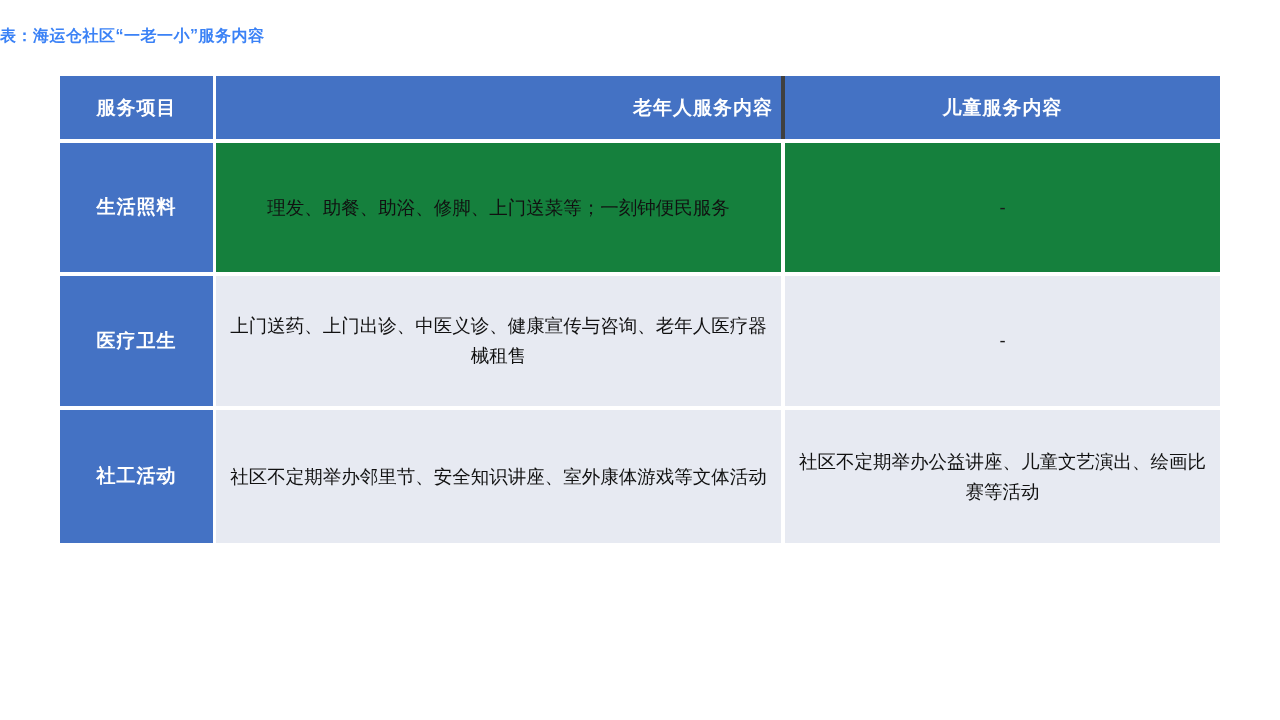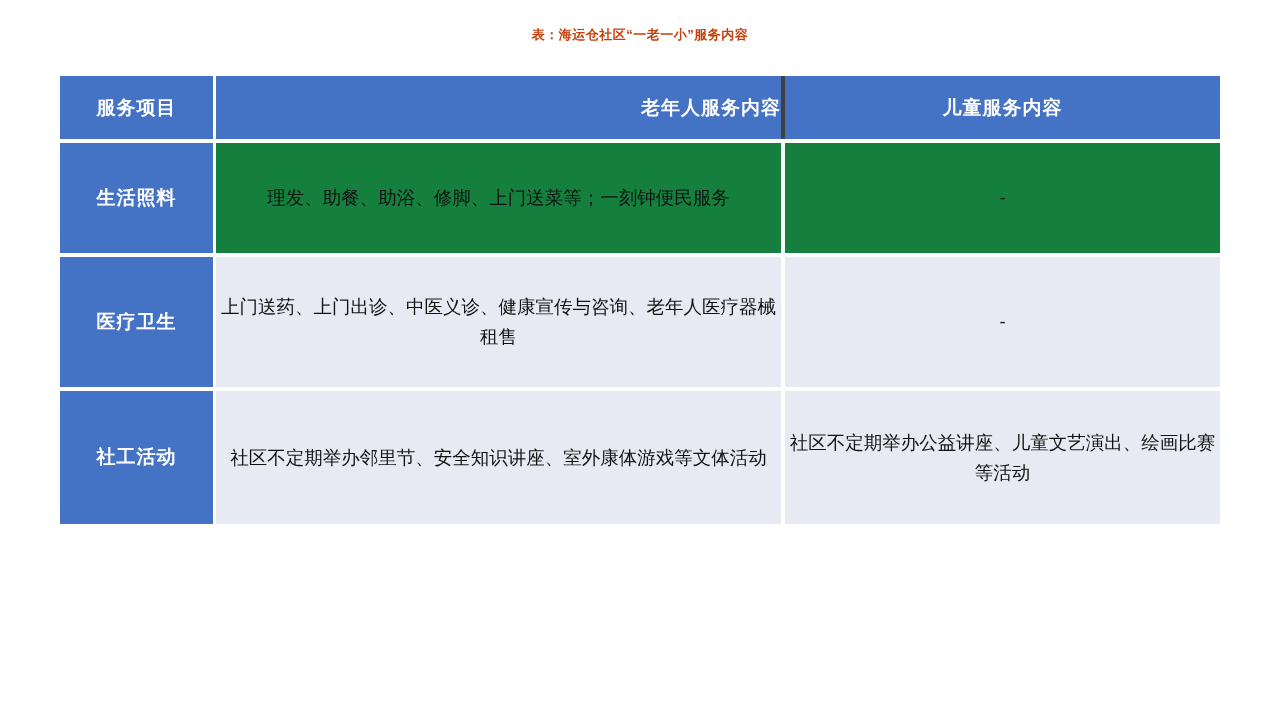--- a/index.html
+++ b/index.html
@@ -15,42 +15,41 @@
     color: #111111;
     position: relative;
   }
 
   
   #table-title {
     position: absolute;
     left: 0;
     top: 26px;
     width: 1280px;
-    text-align: center;
-    font-size: 13px;
+    font-size: 16px;
     font-weight: bold;
     letter-spacing: 0.5px;
-    color: #c2410c;
+    color: #3b82f6;
     white-space: nowrap;
   }
 
   
   #service-table {
     position: absolute;
     left: 60px;
     top: 76px;
     width: 1160px;
     border-collapse: separate;
     border-spacing: 0;
     table-layout: fixed;
   }
 
   #service-table td,
   #service-table th {
-    padding: 0;
+    padding: 8px;
     margin: 0;
     vertical-align: middle;
     box-sizing: border-box;
   }
 
   
   col.c-label   { width: 156px; }
   col.c-elder   { width: 569px; }
   col.c-child   { width: 435px; }
 
@@ -95,21 +94,21 @@
     padding: 10px 20px;
   }
 
   
   tr.tint-a td.cell-elder,
   tr.tint-a td.cell-child { background: #15803d; }
   tr.tint-b td.cell-elder,
   tr.tint-b td.cell-child { background: #E7EAF2; }
 
   
-  tr.r1 td { height: 114px; }
+  tr.r1 td { height: 133px; }
   tr.r2 td { height: 134px; }
   tr.r3 td { height: 139px; }
   tr.r4 td { height: 137px; }
 
   .dash {
     font-size: 18px;
     color: #1a1a1a;
   }
 </style>
 </head>

